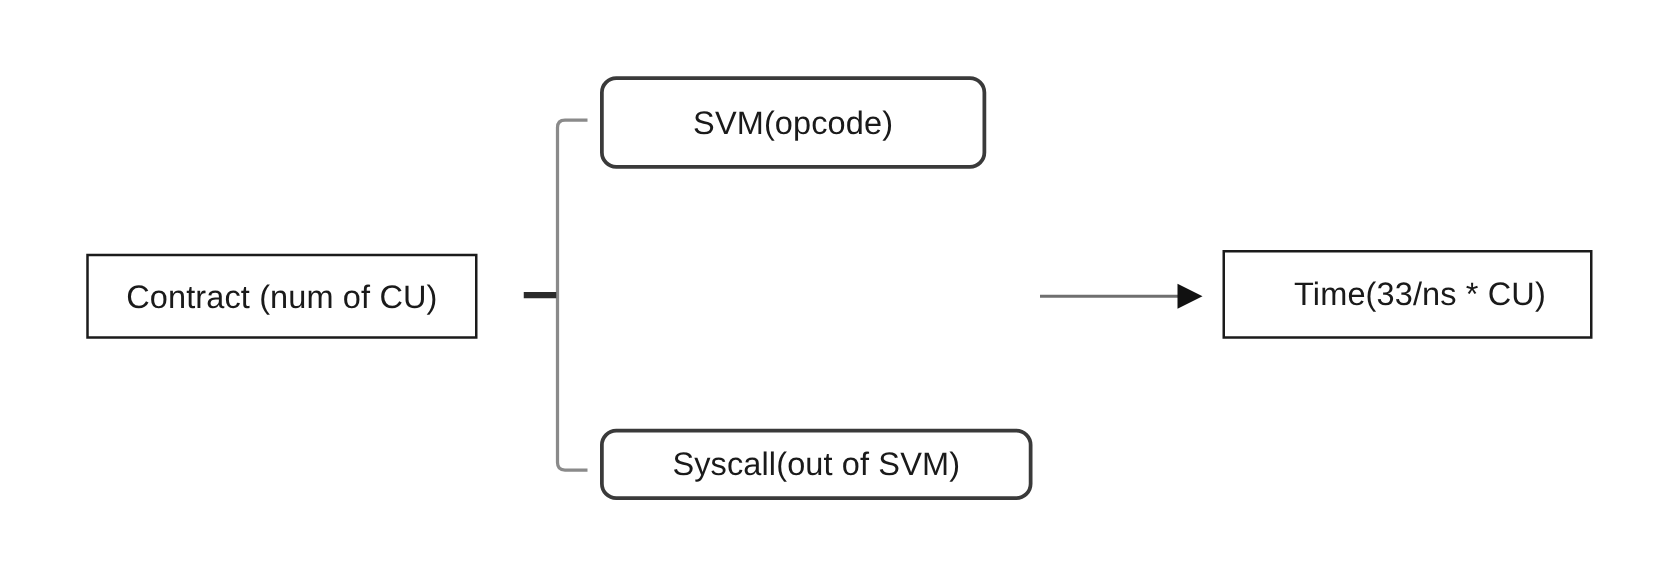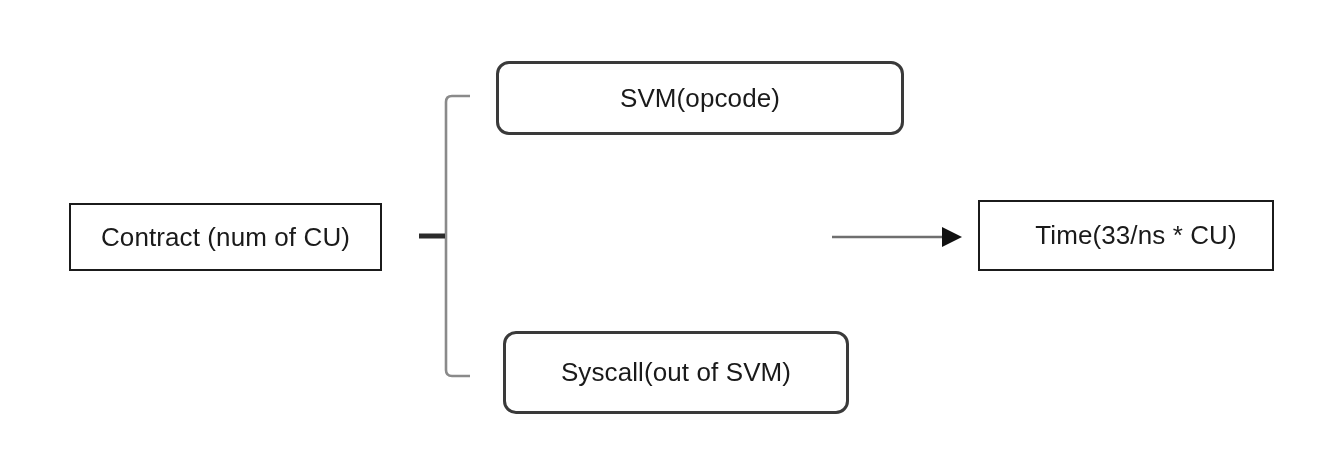--- a/index.html
+++ b/index.html
@@ -45,31 +45,30 @@
   }
 
   
   #node-contract {
     left: 69px;
     top: 203px;
     width: 313px;
     height: 68px;
   }
   #node-svm {
-    left: 496px;
+    left: 480px;
     top: 61px;
-    width: 408px;
+    width: 309px;
     height: 74px;
   }
   #node-syscall {
     left: 480px;
-    top: 331px;
+    top: 343px;
     width: 346px;
-    height: 83px;
-    margin-left: 23px;
+    height: 57px;
   }
   #node-time {
     left: 978px;
     top: 200px;
     width: 296px;
     height: 71px;
     padding-left: 20px;
   }
 
   

